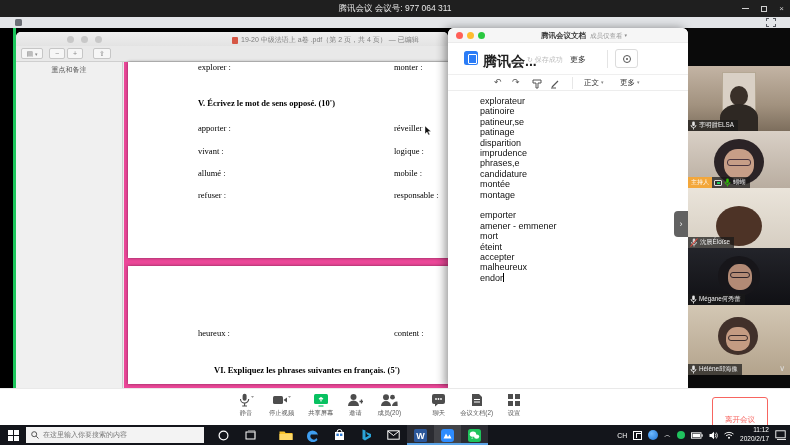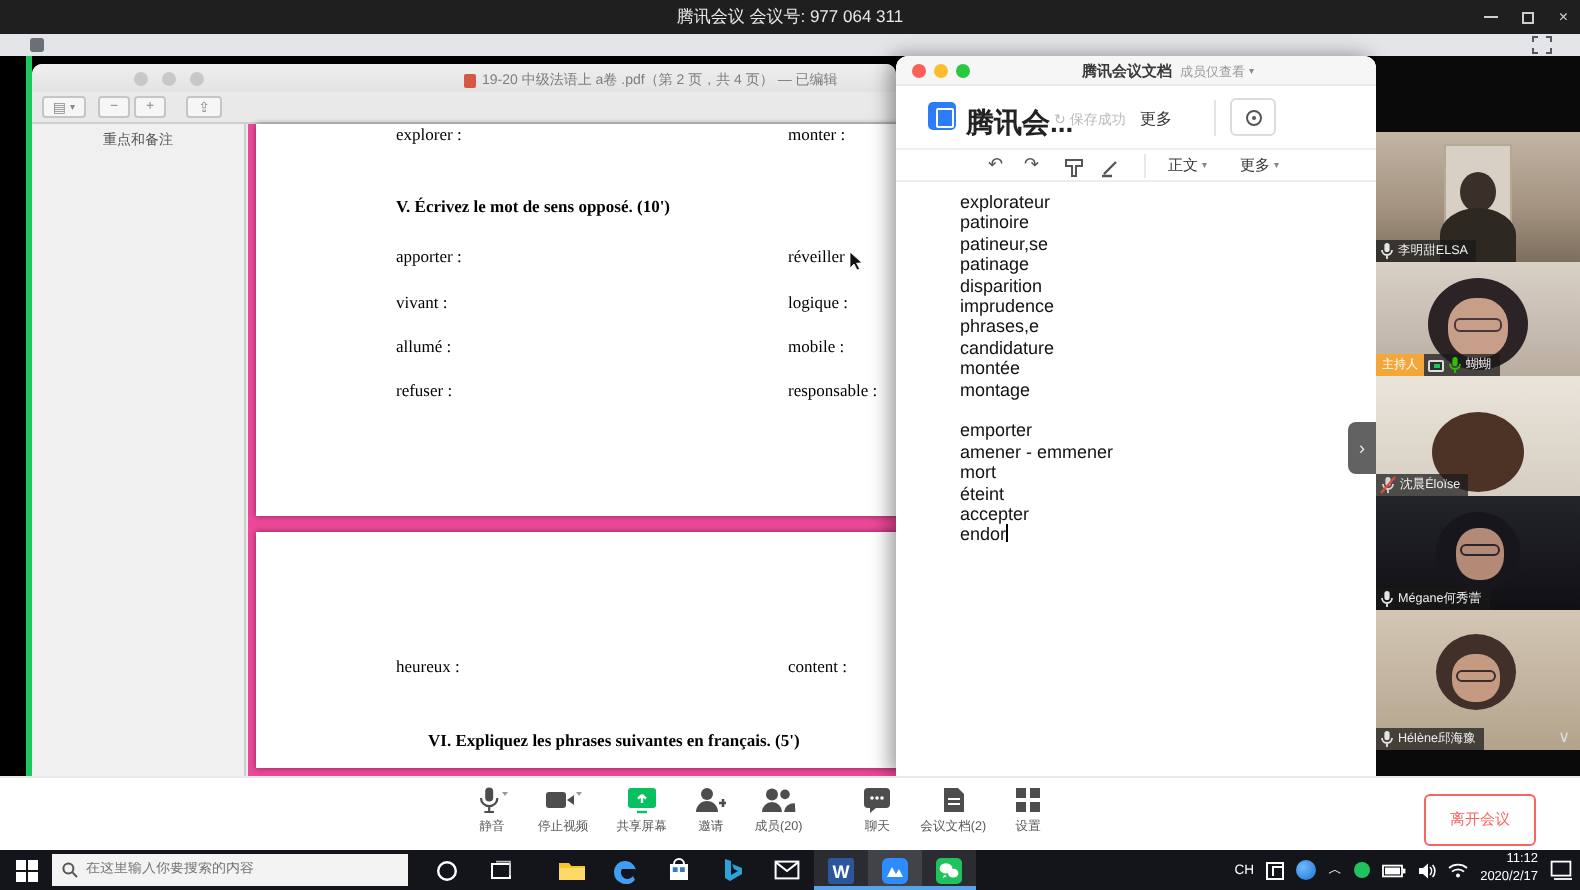--- a/index.html
+++ b/index.html
@@ -112,27 +112,27 @@
   .vchevron { position:absolute; right:5px; bottom:2px; color:#ddd; font-size:8px; }
 
   
   .mtoolbar { position:absolute; left:0; top:388px; width:790px; height:37px; background:#fff; border-top:1px solid #e9e9e9; z-index:10; }
   .tb-group { position:absolute; left:230px; top:4px; display:flex; align-items:flex-start; }
   .tb-btn { display:flex; flex-direction:column; align-items:center; padding:0 7px; position:relative; }
   .tb-btn.gap { margin-left:16px; }
   .tb-btn svg { height:14px; }
   .tb-label { font-size:6.3px; color:#5a5a5a; margin-top:2px; white-space:nowrap; }
   .leave-btn { position:absolute; right:22px; top:8px; border:1px solid #f76560; color:#f76560; background:#fff;
-               font-size:7.5px; padding:7px 12px; border-radius:3px; }
+               font-size:7.5px; padding:17px 12px; border-radius:3px; }
 
   
   .taskbar { position:absolute; left:0; top:425px; width:790px; height:20px; background:#13151b; z-index:20; display:flex; align-items:center; }
   .tb-start { width:26px; height:20px; display:flex; align-items:center; justify-content:center; }
   .searchbox { width:178px; height:16px; background:#f3f3f3; display:flex; align-items:center; gap:4px; padding-left:5px; }
-  .searchbox input { border:none; outline:none; background:transparent; font-size:7px; color:#555; width:150px; font-family:Liberation Mono, monospace; }
+  .searchbox input { border:none; outline:none; background:transparent; font-size:7px; color:#555; width:150px; font-family:Liberation Serif, serif; }
   .tb-icon { width:27px; height:20px; display:flex; align-items:center; justify-content:center; position:relative; }
   .tb-icon.active { background:rgba(255,255,255,.10); box-shadow:inset 0 -2px 0 #5ba3e6; }
   .tb-icon.current { background:rgba(255,255,255,.2); }
   .tray { position:absolute; right:4px; top:0; height:20px; display:flex; align-items:center; gap:6px; color:#fff; }
   .tray .txt { font-size:6.8px; }
   .ime-box { width:9px; height:9px; border:1px solid #fff; position:relative; }
   .ime-box::after { content:""; position:absolute; left:1.5px; top:1.5px; width:4px; height:4px; border-top:1px solid #fff; border-left:1px solid #fff; }
   .chev-up { font-size:7px; }
   .clock { text-align:right; font-size:6.5px; line-height:1.35; }
   .qq-circle { width:10px; height:10px; border-radius:50%; background:radial-gradient(circle at 35% 35%, #6db9ff, #1f74d4); }
@@ -265,20 +265,21 @@
       <div class="word">phrases,e</div>
       <div class="word">candidature</div>
       <div class="word">montée</div>
       <div class="word">montage</div>
       <div class="word"></div>
       <div class="word">emporter</div>
       <div class="word">amener - emmener</div>
       <div class="word">mort</div>
       <div class="word">éteint</div>
       <div class="word">accepter</div>
+      <div class="word">malheureux</div>
       <div class="word"><span>endor</span><span class="text-caret"></span></div>
     </div>
   </div>
 
   <div class="vstrip">
     <div class="collapse-handle">
         <span>›</span>
       </div>
 
     <div class="vtile vt1">

